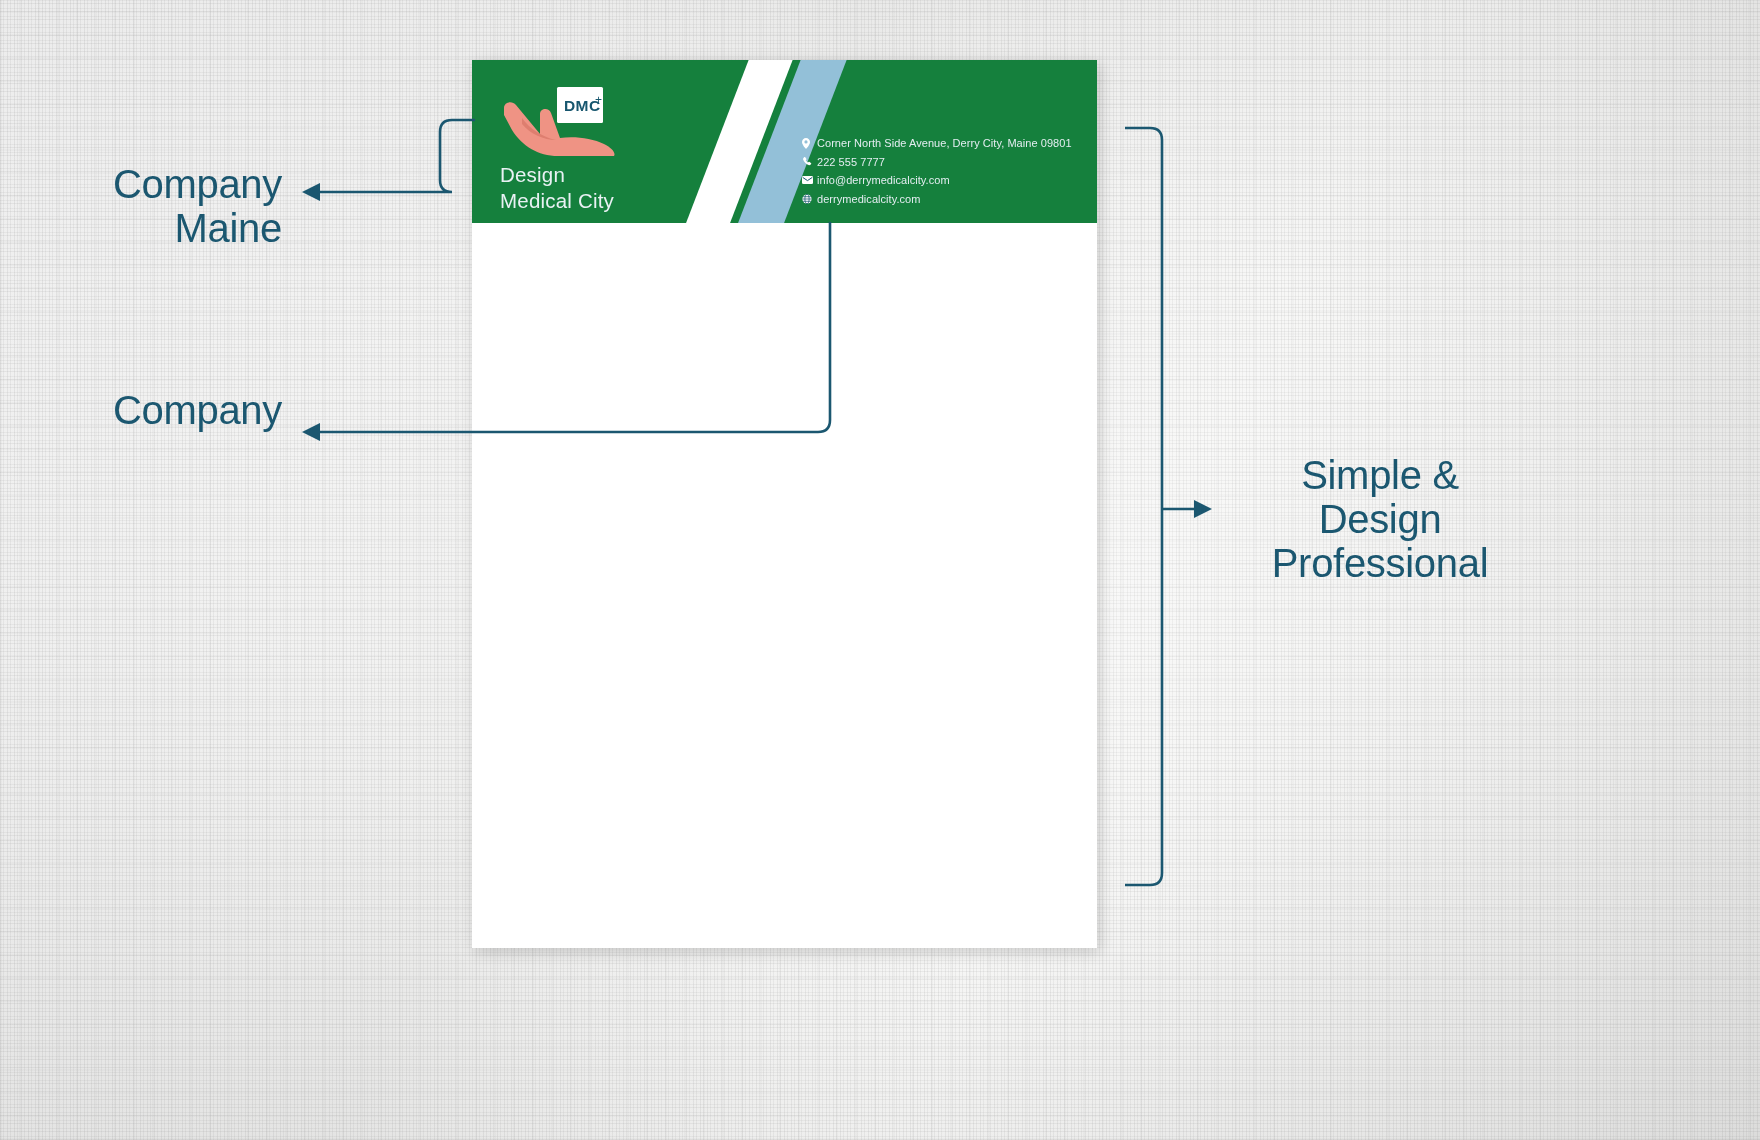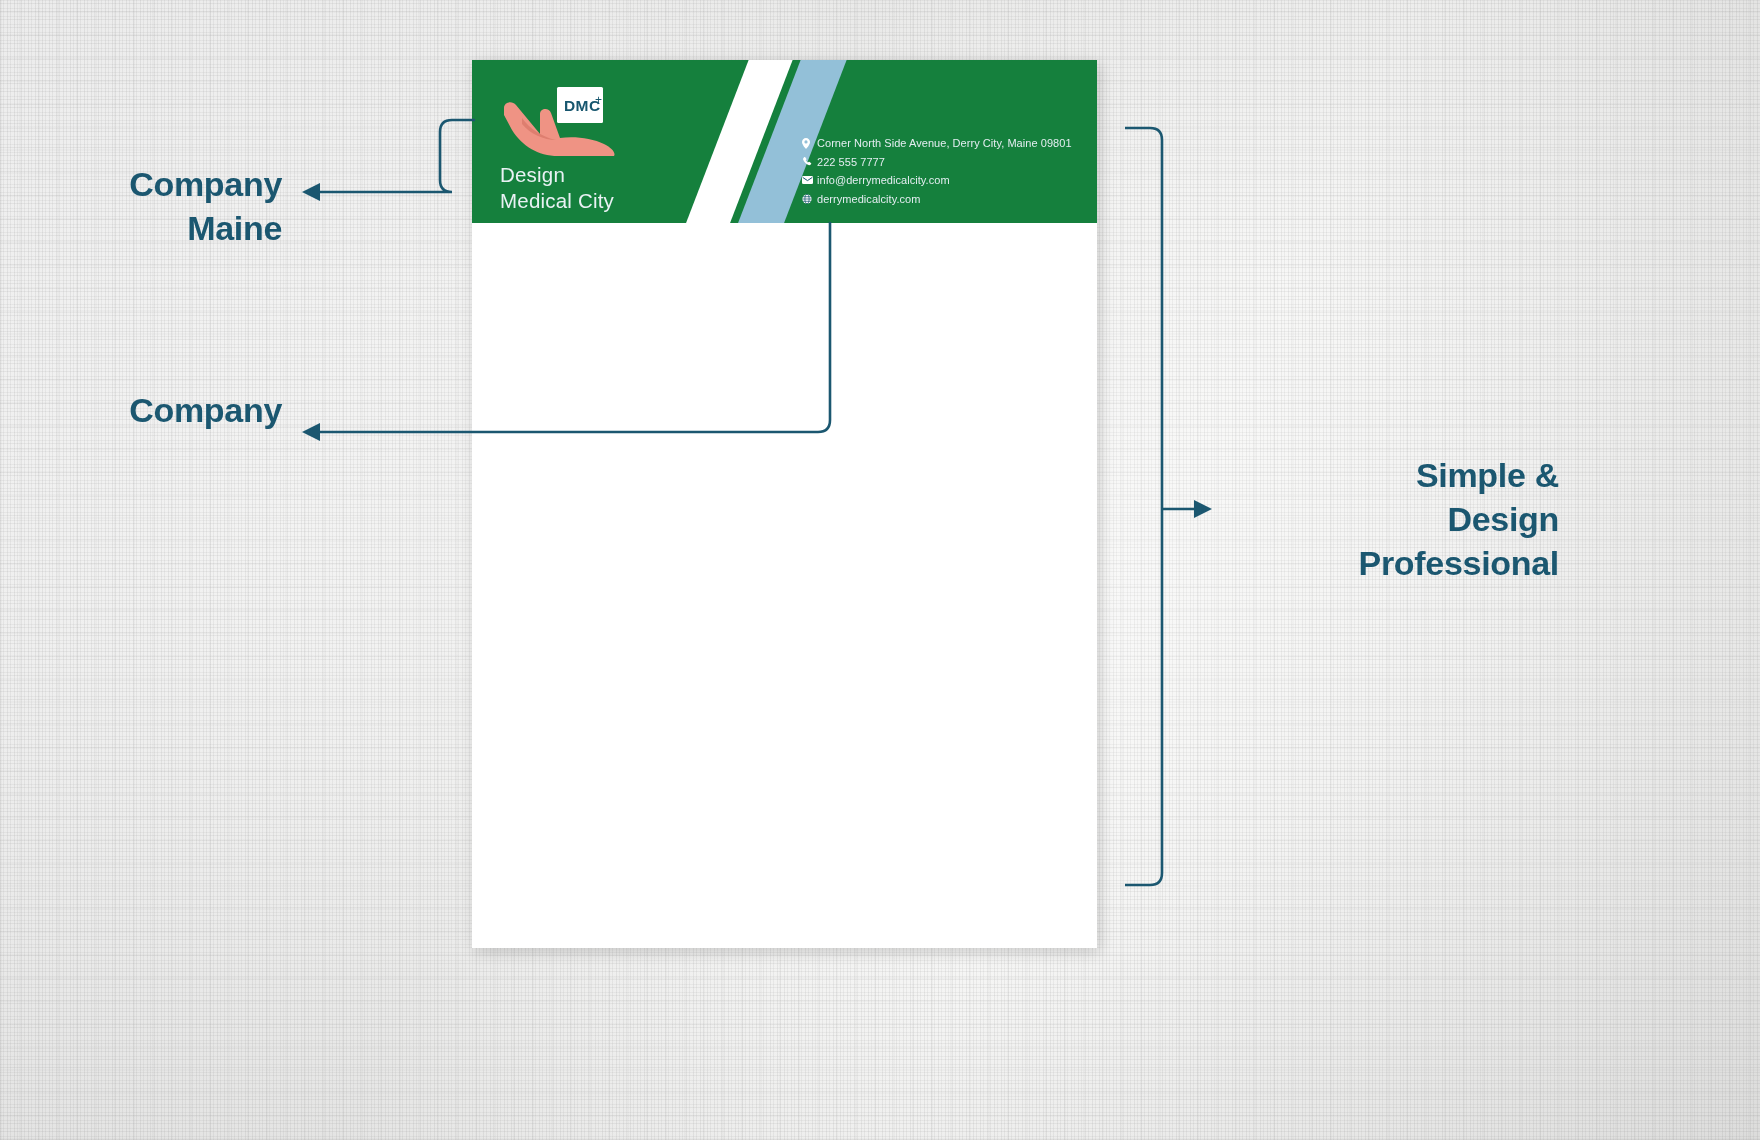--- a/index.html
+++ b/index.html
@@ -120,29 +120,29 @@
     align-items: center;
     justify-content: flex-start;
     color: #ffffff;
   }
   .contact-txt { letter-spacing: 0.05px; }
 
   
   .anno-label {
     position: absolute;
     color: #1b5770;
-    font-weight: 700;
-    font-size: 34px;
+    font-weight: 400;
+    font-size: 40px;
     line-height: 44px;
     letter-spacing: -0.3px;
     z-index: 20;
   }
   #anno-logo     { left: 0px;   top: 162px; width: 282px; text-align: right; }
   #anno-details  { left: 0px;   top: 388px; width: 282px; text-align: right; }
-  #anno-design   { left: 1259px; top: 453px; width: 300px; text-align: right; }
+  #anno-design   { left: 1230px; top: 453px; width: 300px; text-align: center; }
 
   
   #connectors {
     position: absolute;
     inset: 0;
     z-index: 15;
     pointer-events: none;
   }
 </style>
 </head>

